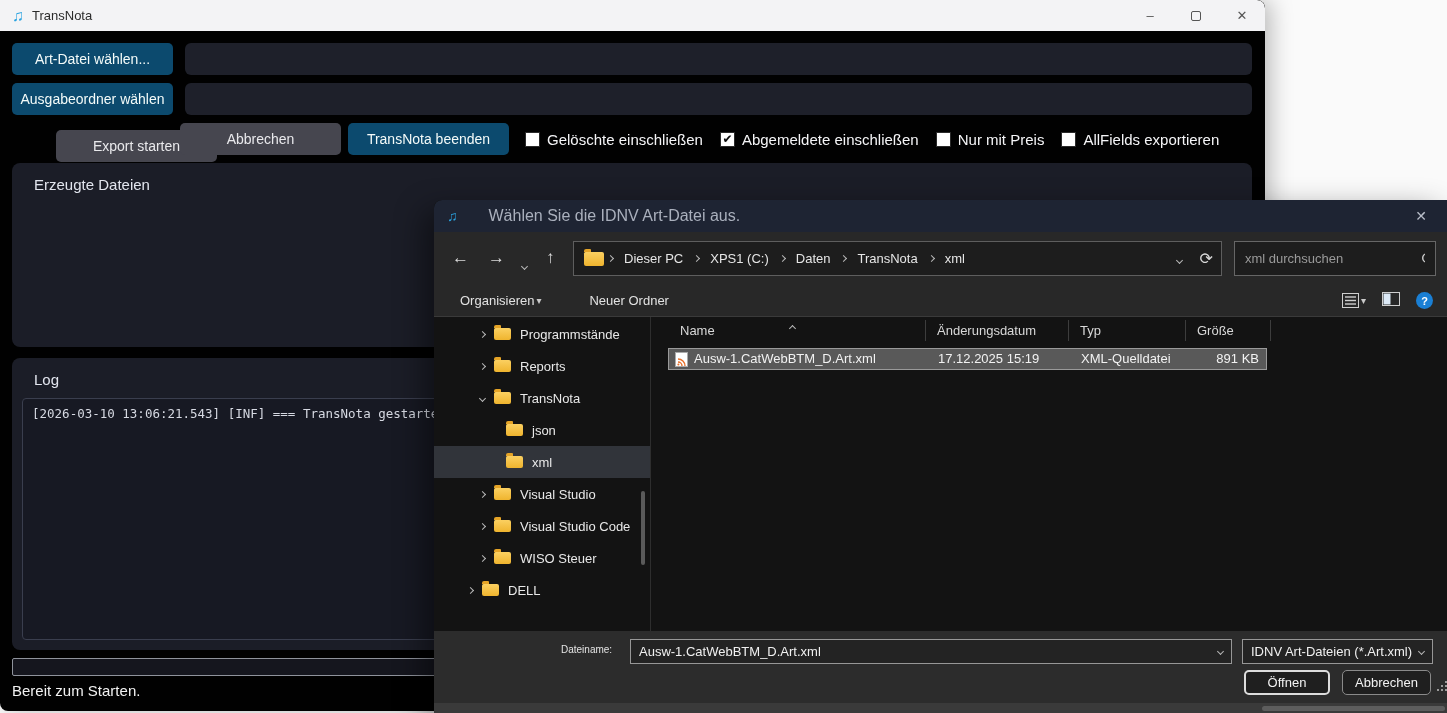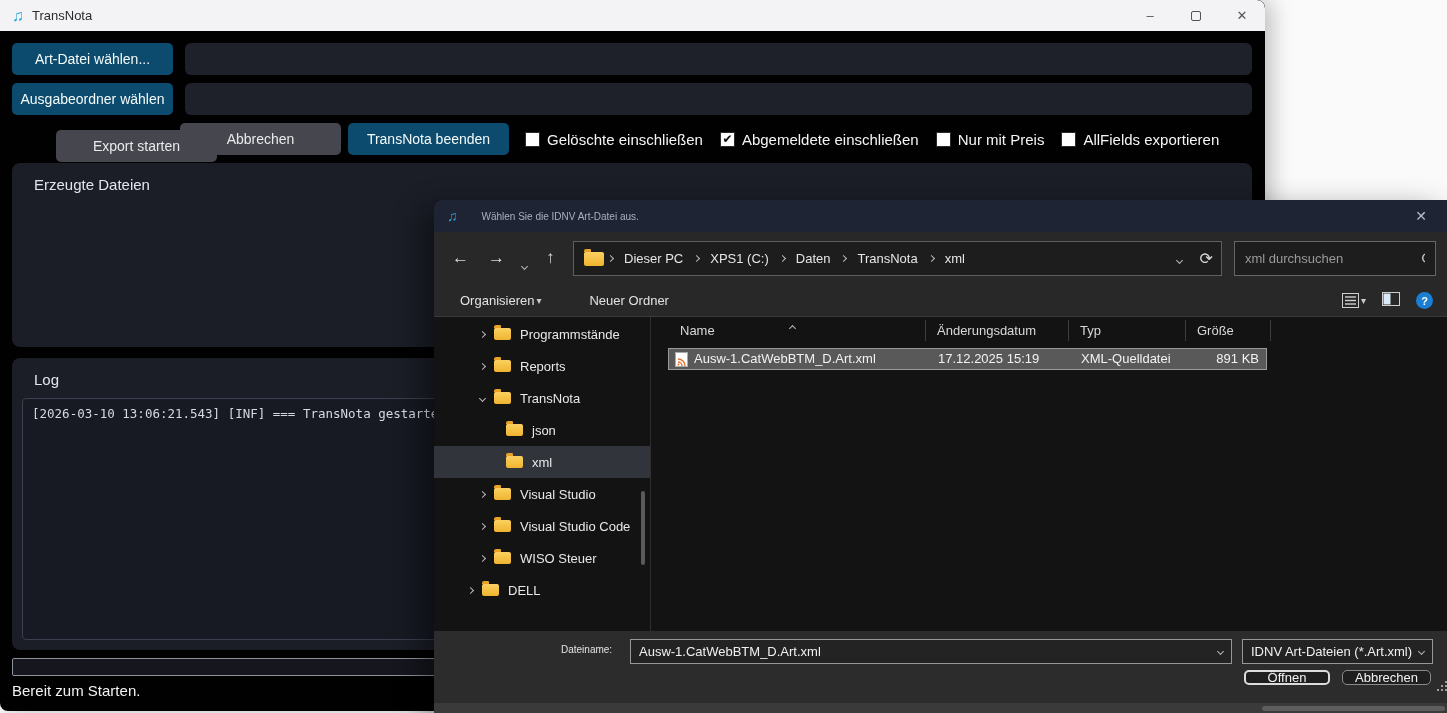--- a/index.html
+++ b/index.html
@@ -38,21 +38,21 @@
 
   .progress{position:absolute;left:12px;top:658px;width:1240px;height:18px;background:#15161e;
     border:1px solid #8f939c;border-radius:2px;}
   .status-text{position:absolute;left:12px;top:682px;color:#f2f2f2;font-size:15px;}
 
   
   .dialog{position:absolute;left:434px;top:200px;width:1013px;height:513px;background:#131313;
     border-radius:8px 0 0 0;box-shadow:-10px 10px 30px rgba(0,0,0,.45);overflow:hidden;font-size:13px;}
   .dlg-titlebar{position:absolute;left:0;top:0;width:100%;height:32px;background:#1e2433;
     display:flex;align-items:center;padding-left:13px;border-radius:8px 0 0 0;}
-  .dlg-title{color:#aab0bd;font-size:10px;margin-left:16px;}
+  .dlg-title{color:#aab0bd;font-size:16px;margin-left:23px;}
   .dlg-close{position:absolute;right:9px;top:0;width:34px;height:32px;display:flex;align-items:center;
     justify-content:center;color:#b9bec9;font-size:14px;}
   .dlg-nav{position:absolute;left:0;top:32px;width:100%;height:53px;background:#282828;}
   .nav-arrow{position:absolute;top:14px;color:#dcdcdc;font-size:17px;line-height:24px;}
   .crumb-box{position:absolute;left:139px;top:9px;width:649px;height:35px;background:#1d1d1d;
     border:1px solid #5e5e5e;display:flex;align-items:center;padding:0 8px;}
   .crumb-items{display:flex;align-items:center;gap:4px;flex:1;}
   .crumb-seg{color:#e6e6e6;font-size:13px;padding:0 7px;}
   .chev{display:inline-block;width:5px;height:5px;border-right:1.4px solid #b9b9b9;border-bottom:1.4px solid #b9b9b9;}
   .chev.right{transform:rotate(-45deg);}
@@ -93,21 +93,21 @@
   .file-row .cell{position:absolute;top:2px;white-space:nowrap;}
   .xml-icon{position:absolute;left:6px;top:3px;}
 
   .dlg-footer{position:absolute;left:0;top:431px;width:100%;height:72px;background:#2c2c2c;}
   .fname-label{position:absolute;left:127px;top:13px;color:#e4e4e4;font-size:10px;}
   .combo{position:absolute;top:8px;height:25px;background:#232323;border:1px solid #979797;
     display:flex;align-items:center;color:#f0f0f0;font-size:13px;padding:0 8px;}
   .combo .chev{margin-left:auto;border-color:#b5b5b5;}
   .fname-combo{left:196px;width:602px;}
   .filter-combo{left:808px;width:191px;}
-  .dlg-btn{position:absolute;top:39px;height:15px;background:#1f1f1f;color:#f2f2f2;font-size:13px;
+  .dlg-btn{position:absolute;top:39px;height:25px;background:#1f1f1f;color:#f2f2f2;font-size:13px;
     font-family:inherit;border-radius:5px;display:flex;align-items:center;justify-content:center;}
   .open-btn{left:810px;width:86px;border:2px solid #dcdcdc;}
   .cancel-btn2{left:908px;width:89px;border:1px solid #8a8a8a;}
   .grip{position:absolute;right:8px;bottom:12px;width:2px;height:2px;background:#9a9a9a;
     box-shadow:4px 0 #9a9a9a,8px 0 #9a9a9a,8px -4px #9a9a9a,4px -4px #9a9a9a,8px -8px #9a9a9a;}
   .dlg-bottom{position:absolute;left:0;top:503px;width:100%;height:10px;background:#3a3a3a;}
   .hscroll-thumb{position:absolute;left:828px;bottom:2px;width:183px;height:5px;background:#5d5d5d;border-radius:3px;}
 </style>
 </head>
 <body>

